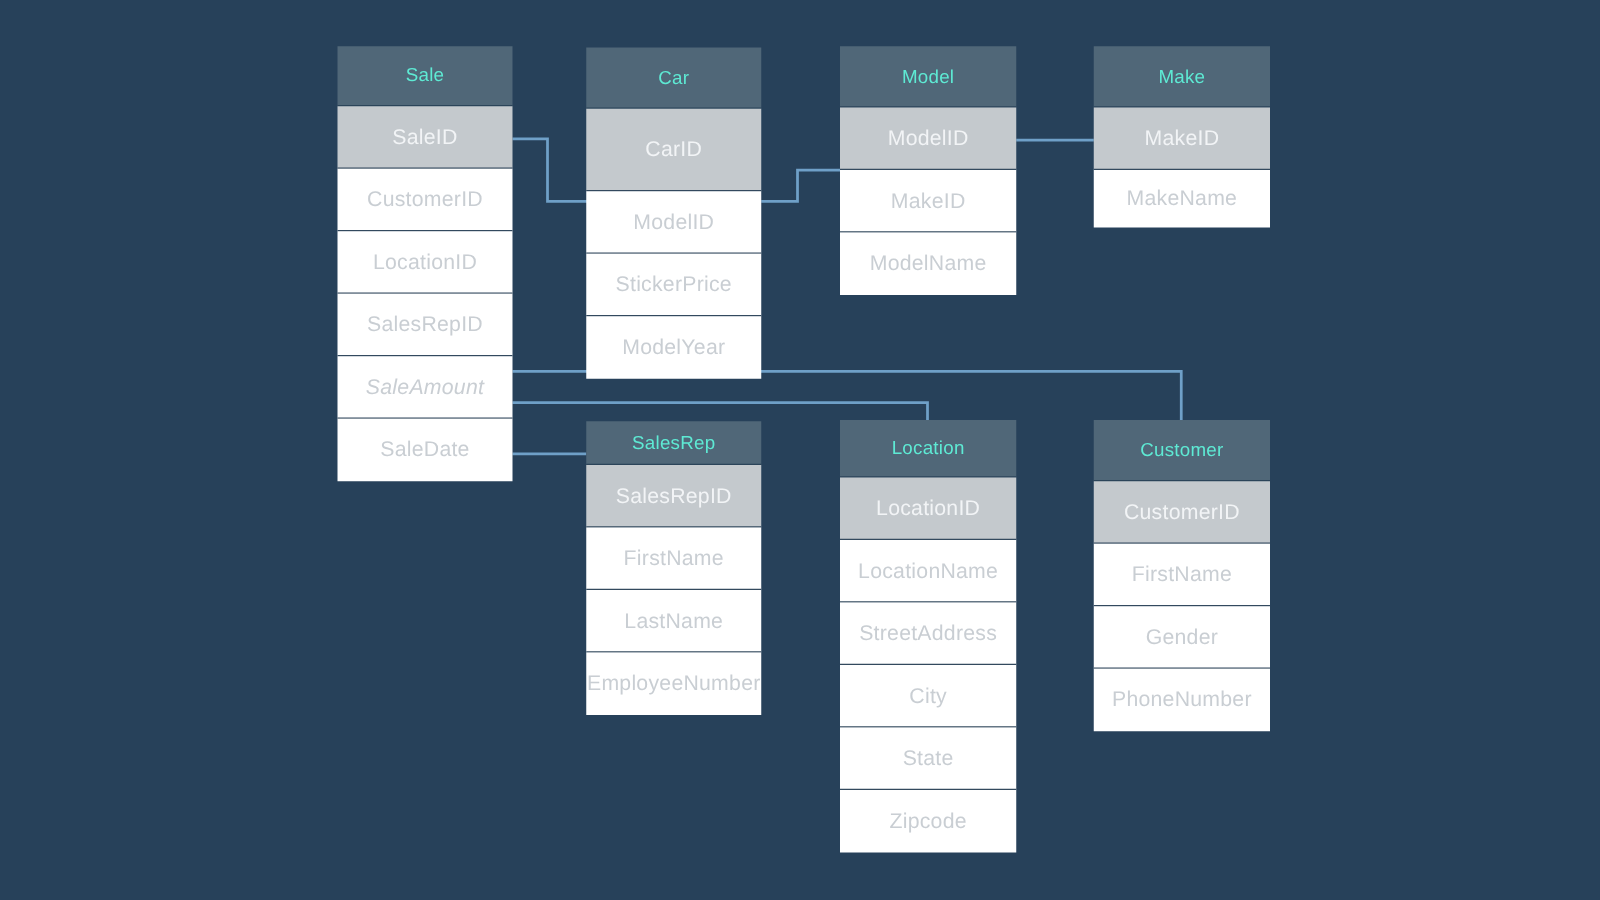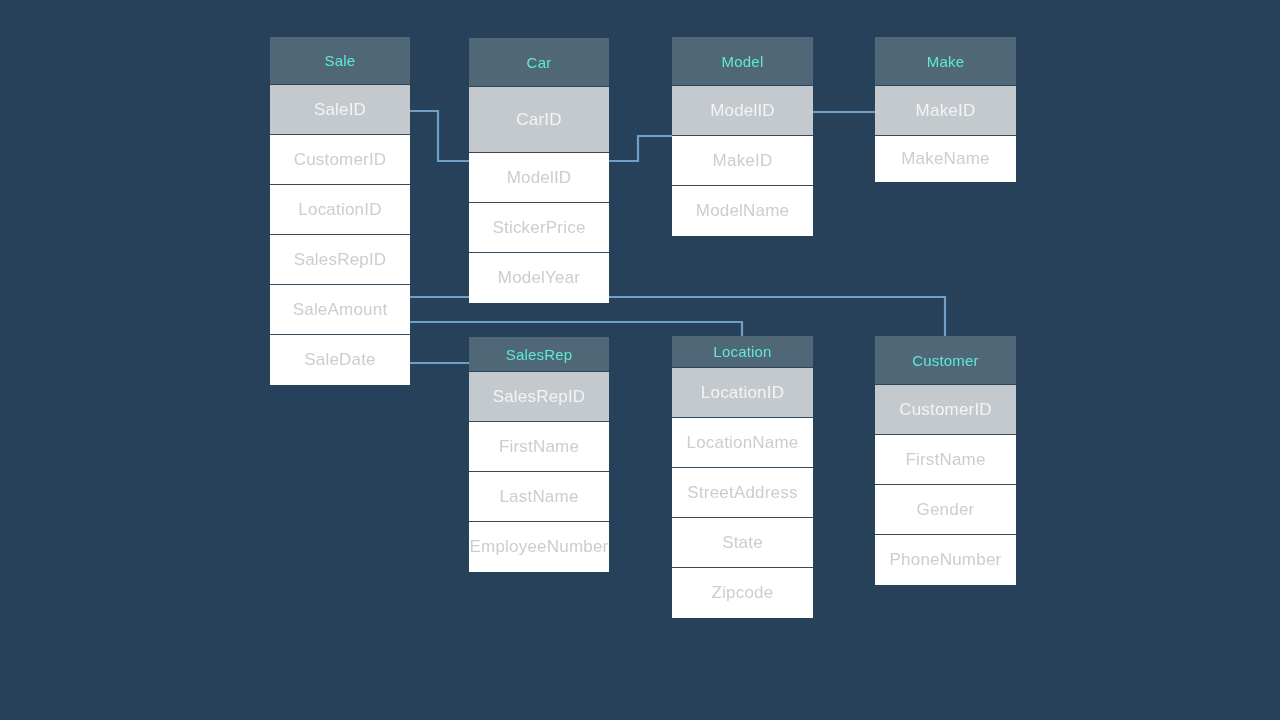--- a/index.html
+++ b/index.html
@@ -77,21 +77,21 @@
       <path d="M 410 322 L 742 322 L 742 337" fill="none" stroke="#6fa0c8" stroke-width="2.2" stroke-linecap="butt" stroke-linejoin="miter"></path>
       <path d="M 410 363 L 469 363" fill="none" stroke="#6fa0c8" stroke-width="2.2" stroke-linecap="butt" stroke-linejoin="miter"></path>
     </svg>
   <div id="entity-layer">
       <div class="entity" style="left: 270px; top: 37px; width: 140px;">
         <div class="entity-header" style="height: 48px;">Sale</div>
         <div class="field pk" style="height: 50px;">SaleID</div>
         <div class="field" style="height: 50px;">CustomerID</div>
         <div class="field" style="height: 50px;">LocationID</div>
         <div class="field" style="height: 50px;">SalesRepID</div>
-        <div class="field" style="height: 50px;">SaleAmount</div>
+        <div class="field" style="height: 50px; font-style: italic;">SaleAmount</div>
         <div class="field last" style="height: 50px;">SaleDate</div>
       </div>
       <div class="entity" style="left: 469px; top: 38px; width: 140px;">
         <div class="entity-header" style="height: 49px;">Car</div>
         <div class="field pk" style="height: 66px;">CarID</div>
         <div class="field" style="height: 50px;">ModelID</div>
         <div class="field" style="height: 50px;">StickerPrice</div>
         <div class="field last" style="height: 50px;">ModelYear</div>
       </div>
       <div class="entity" style="left: 672px; top: 37px; width: 141px;">
@@ -106,24 +106,25 @@
         <div class="field last" style="height: 46px;">MakeName</div>
       </div>
       <div class="entity" style="left: 469px; top: 337px; width: 140px;">
         <div class="entity-header" style="height: 35px;">SalesRep</div>
         <div class="field pk" style="height: 50px;">SalesRepID</div>
         <div class="field" style="height: 50px;">FirstName</div>
         <div class="field" style="height: 50px;">LastName</div>
         <div class="field last" style="height: 50px;">EmployeeNumber</div>
       </div>
       <div class="entity" style="left: 672px; top: 336px; width: 141px;">
-        <div class="entity-header" style="height: 32px;">Location</div>
+        <div class="entity-header" style="height: 46px;">Location</div>
         <div class="field pk" style="height: 50px;">LocationID</div>
         <div class="field" style="height: 50px;">LocationName</div>
         <div class="field" style="height: 50px;">StreetAddress</div>
+        <div class="field" style="height: 50px;">City</div>
         <div class="field" style="height: 50px;">State</div>
         <div class="field last" style="height: 50px;">Zipcode</div>
       </div>
       <div class="entity" style="left: 875px; top: 336px; width: 141px;">
         <div class="entity-header" style="height: 49px;">Customer</div>
         <div class="field pk" style="height: 50px;">CustomerID</div>
         <div class="field" style="height: 50px;">FirstName</div>
         <div class="field" style="height: 50px;">Gender</div>
         <div class="field last" style="height: 50px;">PhoneNumber</div>
       </div>

